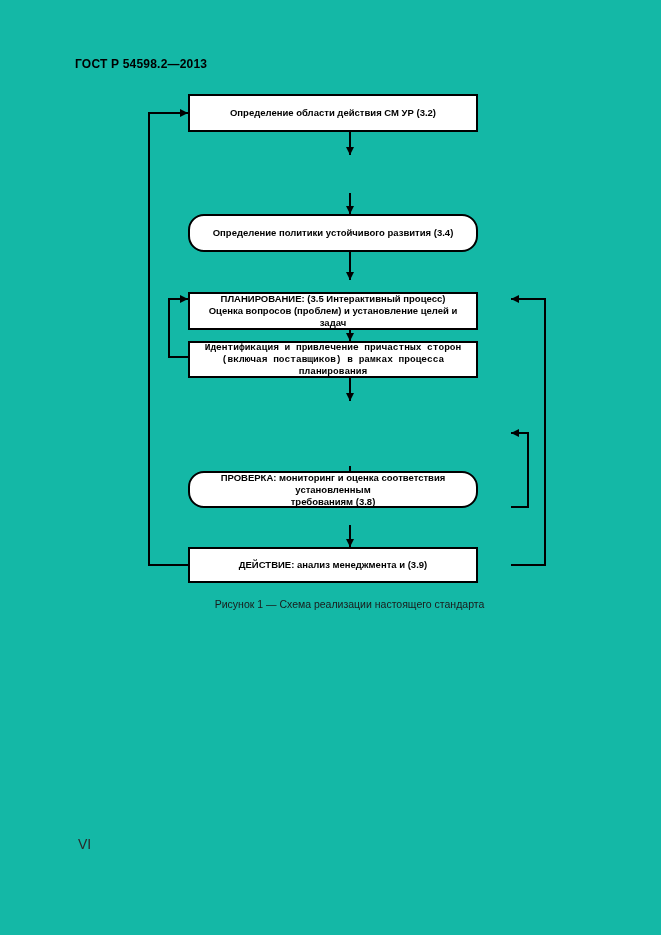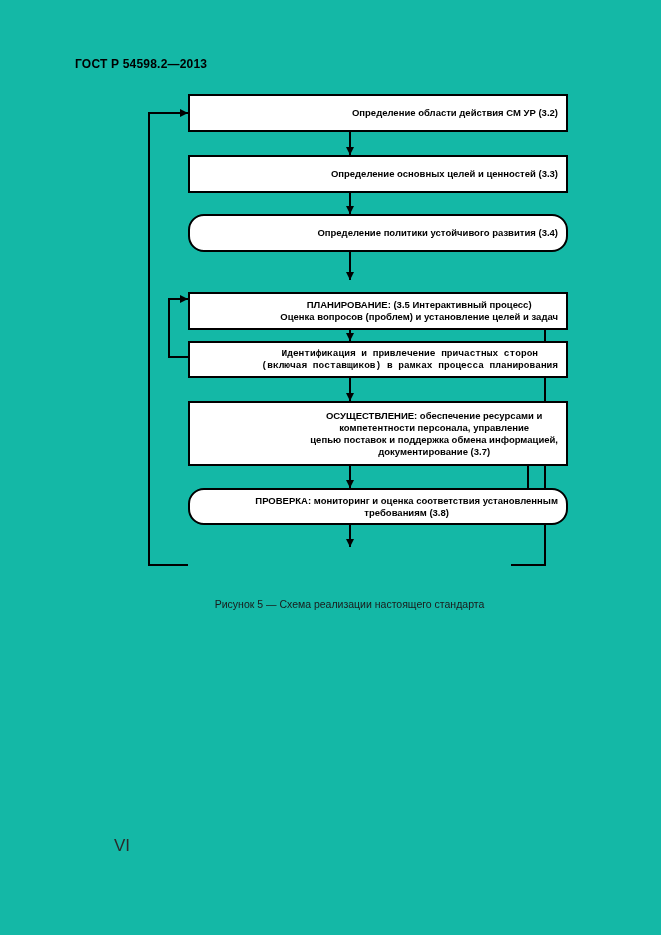--- a/index.html
+++ b/index.html
@@ -19,54 +19,53 @@
     left: 75px;
     top: 57px;
     font-size: 12px;
     font-weight: bold;
     letter-spacing: 0.2px;
   }
   .page-number {
     position: absolute;
     left: 78px;
     top: 836px;
-    font-size: 17px;
+    font-size: 14px;
     color: #2a2a2a;
-    margin-left: 36px;
   }
   .connectors {
     position: absolute;
     left: 0; top: 0;
     width: 661px; height: 935px;
     pointer-events: none;
   }
   .flow-box {
     position: absolute;
     left: 188px;
-    width: 380px;
+    width: 290px;
     box-sizing: border-box;
     border: 2px solid #000;
     background: #fff;
     display: flex;
     align-items: center;
-    justify-content: flex-end;
+    justify-content: center;
     text-align: center;
     font-size: 9.5px;
     font-weight: bold;
     line-height: 12px;
     padding: 2px 8px;
   }
   .flow-box .box-text { white-space: pre-line; }
   .b1 { top: 94px;  height: 38px; }
   .b2 { top: 155px; height: 38px; }
   .b3 { top: 214px; height: 38px; border-radius: 16px; }
   .b4 { top: 280px; height: 38px; margin-top: 12px; }
   .b5 { top: 341px; height: 37px; font-family: Liberation Mono, monospace; }
   .b6 { top: 401px; height: 65px; }
-  .b7 { top: 488px; height: 37px; border-radius: 16px; }
+  .b7 { top: 471px; height: 37px; border-radius: 16px; }
   .b8 { top: 547px; height: 36px; }
   .figure-caption {
     position: absolute;
     left: 123px;
     top: 598px;
     width: 453px;
     text-align: center;
     font-size: 10.5px;
     color: #1a1a1a;
   }
@@ -100,42 +99,36 @@
 
       <path d="M511,565 L545,565 L545,299 L511,299" marker-end="url(#arrow)"></path>
 
       <path d="M511,507 L528,507 L528,433 L511,433" marker-end="url(#arrow)"></path>
     </g>
   </svg>
 
   <div class="flow-box b1">
     <span class="box-text">Определение области действия СМ УР (3.2)</span>
   </div>
-  <div class="flow-box b2">
-    <span class="box-text">Определение основных целей и ценностей (3.3)</span>
-  </div>
   <div class="flow-box b3">
     <span class="box-text">Определение политики устойчивого развития (3.4)</span>
   </div>
   <div class="flow-box b4">
     <span class="box-text">ПЛАНИРОВАНИЕ: (3.5 Интерактивный процесс)
 Оценка вопросов (проблем) и установление целей и задач</span>
   </div>
   <div class="flow-box b5">
     <span class="box-text">Идентификация и привлечение причастных сторон
 (включая поставщиков) в рамках процесса планирования</span>
   </div>
-  <div class="flow-box b6">
-    <span class="box-text">ОСУЩЕСТВЛЕНИЕ: обеспечение ресурсами и
-компетентности персонала, управление
-цепью поставок и поддержка обмена информацией,
-документирование (3.7)</span>
-  </div>
   <div class="flow-box b7">
     <span class="box-text">ПРОВЕРКА: мониторинг и оценка соответствия установленным
 требованиям (3.8)</span>
   </div>
+  <div class="flow-box b8">
+    <span class="box-text">ДЕЙСТВИЕ: анализ менеджмента и (3.9)</span>
+  </div>
 
-  <div class="figure-caption">Рисунок 5 — Схема реализации настоящего стандарта</div>
+  <div class="figure-caption">Рисунок 1 — Схема реализации настоящего стандарта</div>
 
   <div class="page-number">VI</div>
 
 </div>
 
 </body></html>

